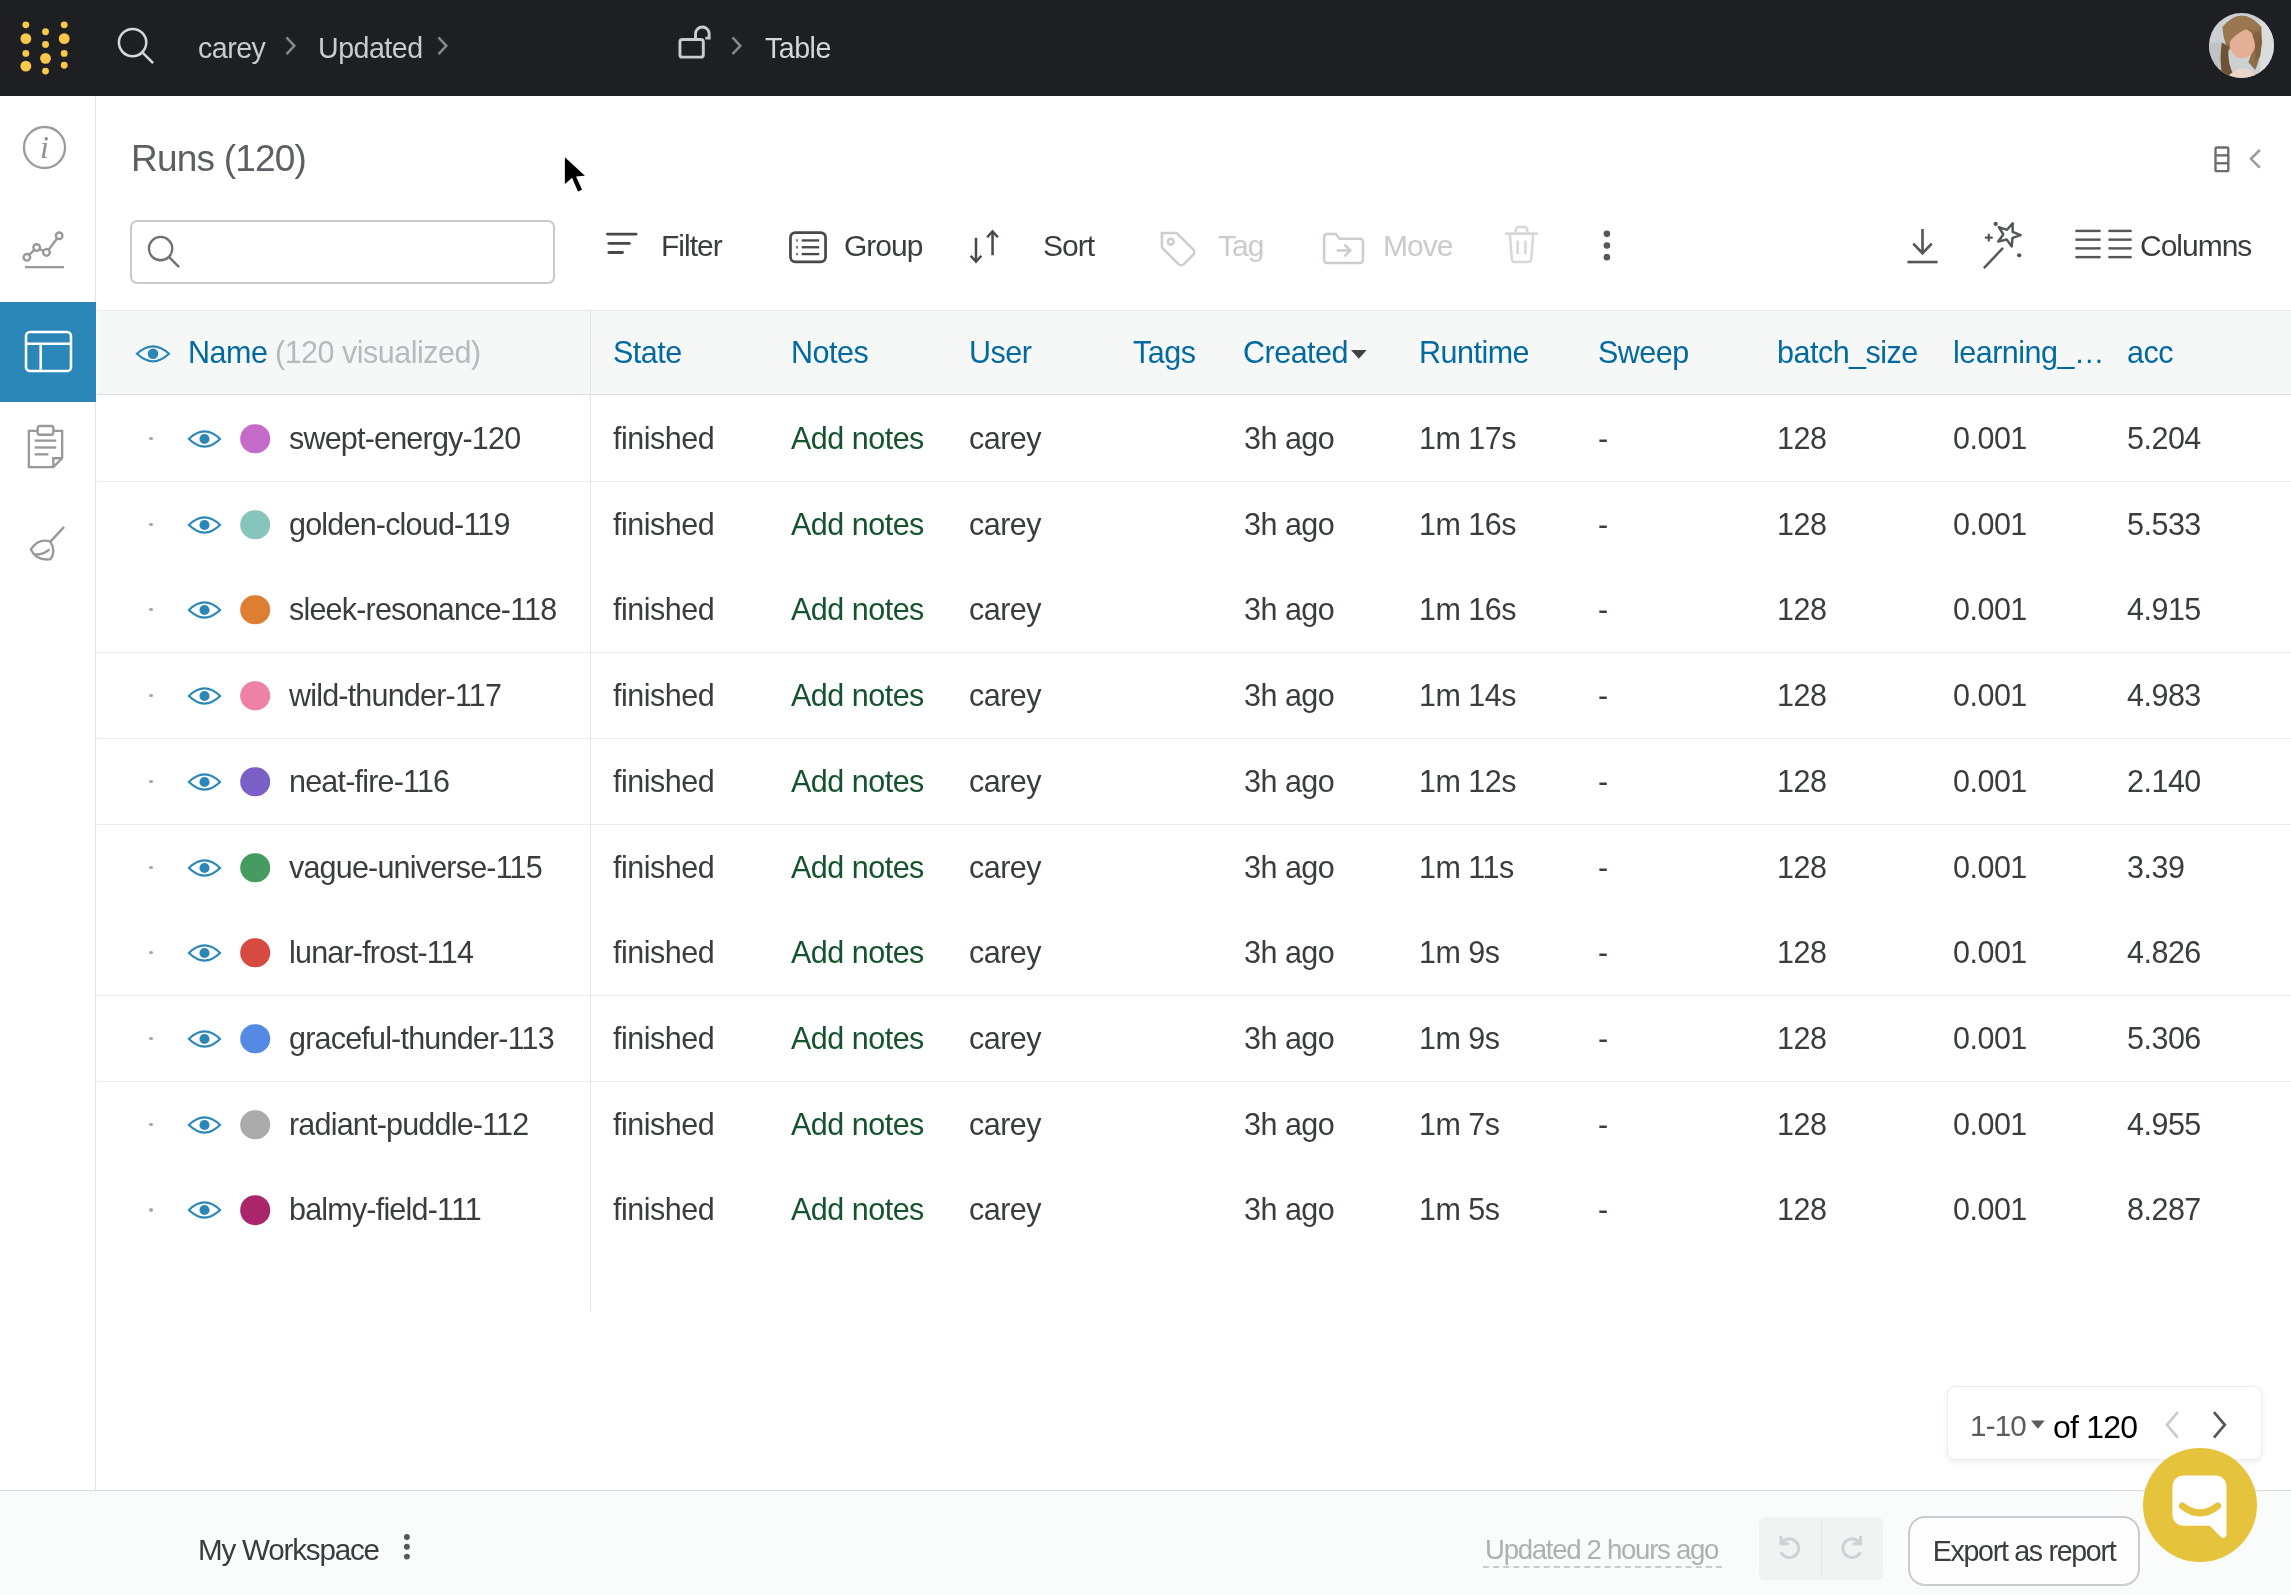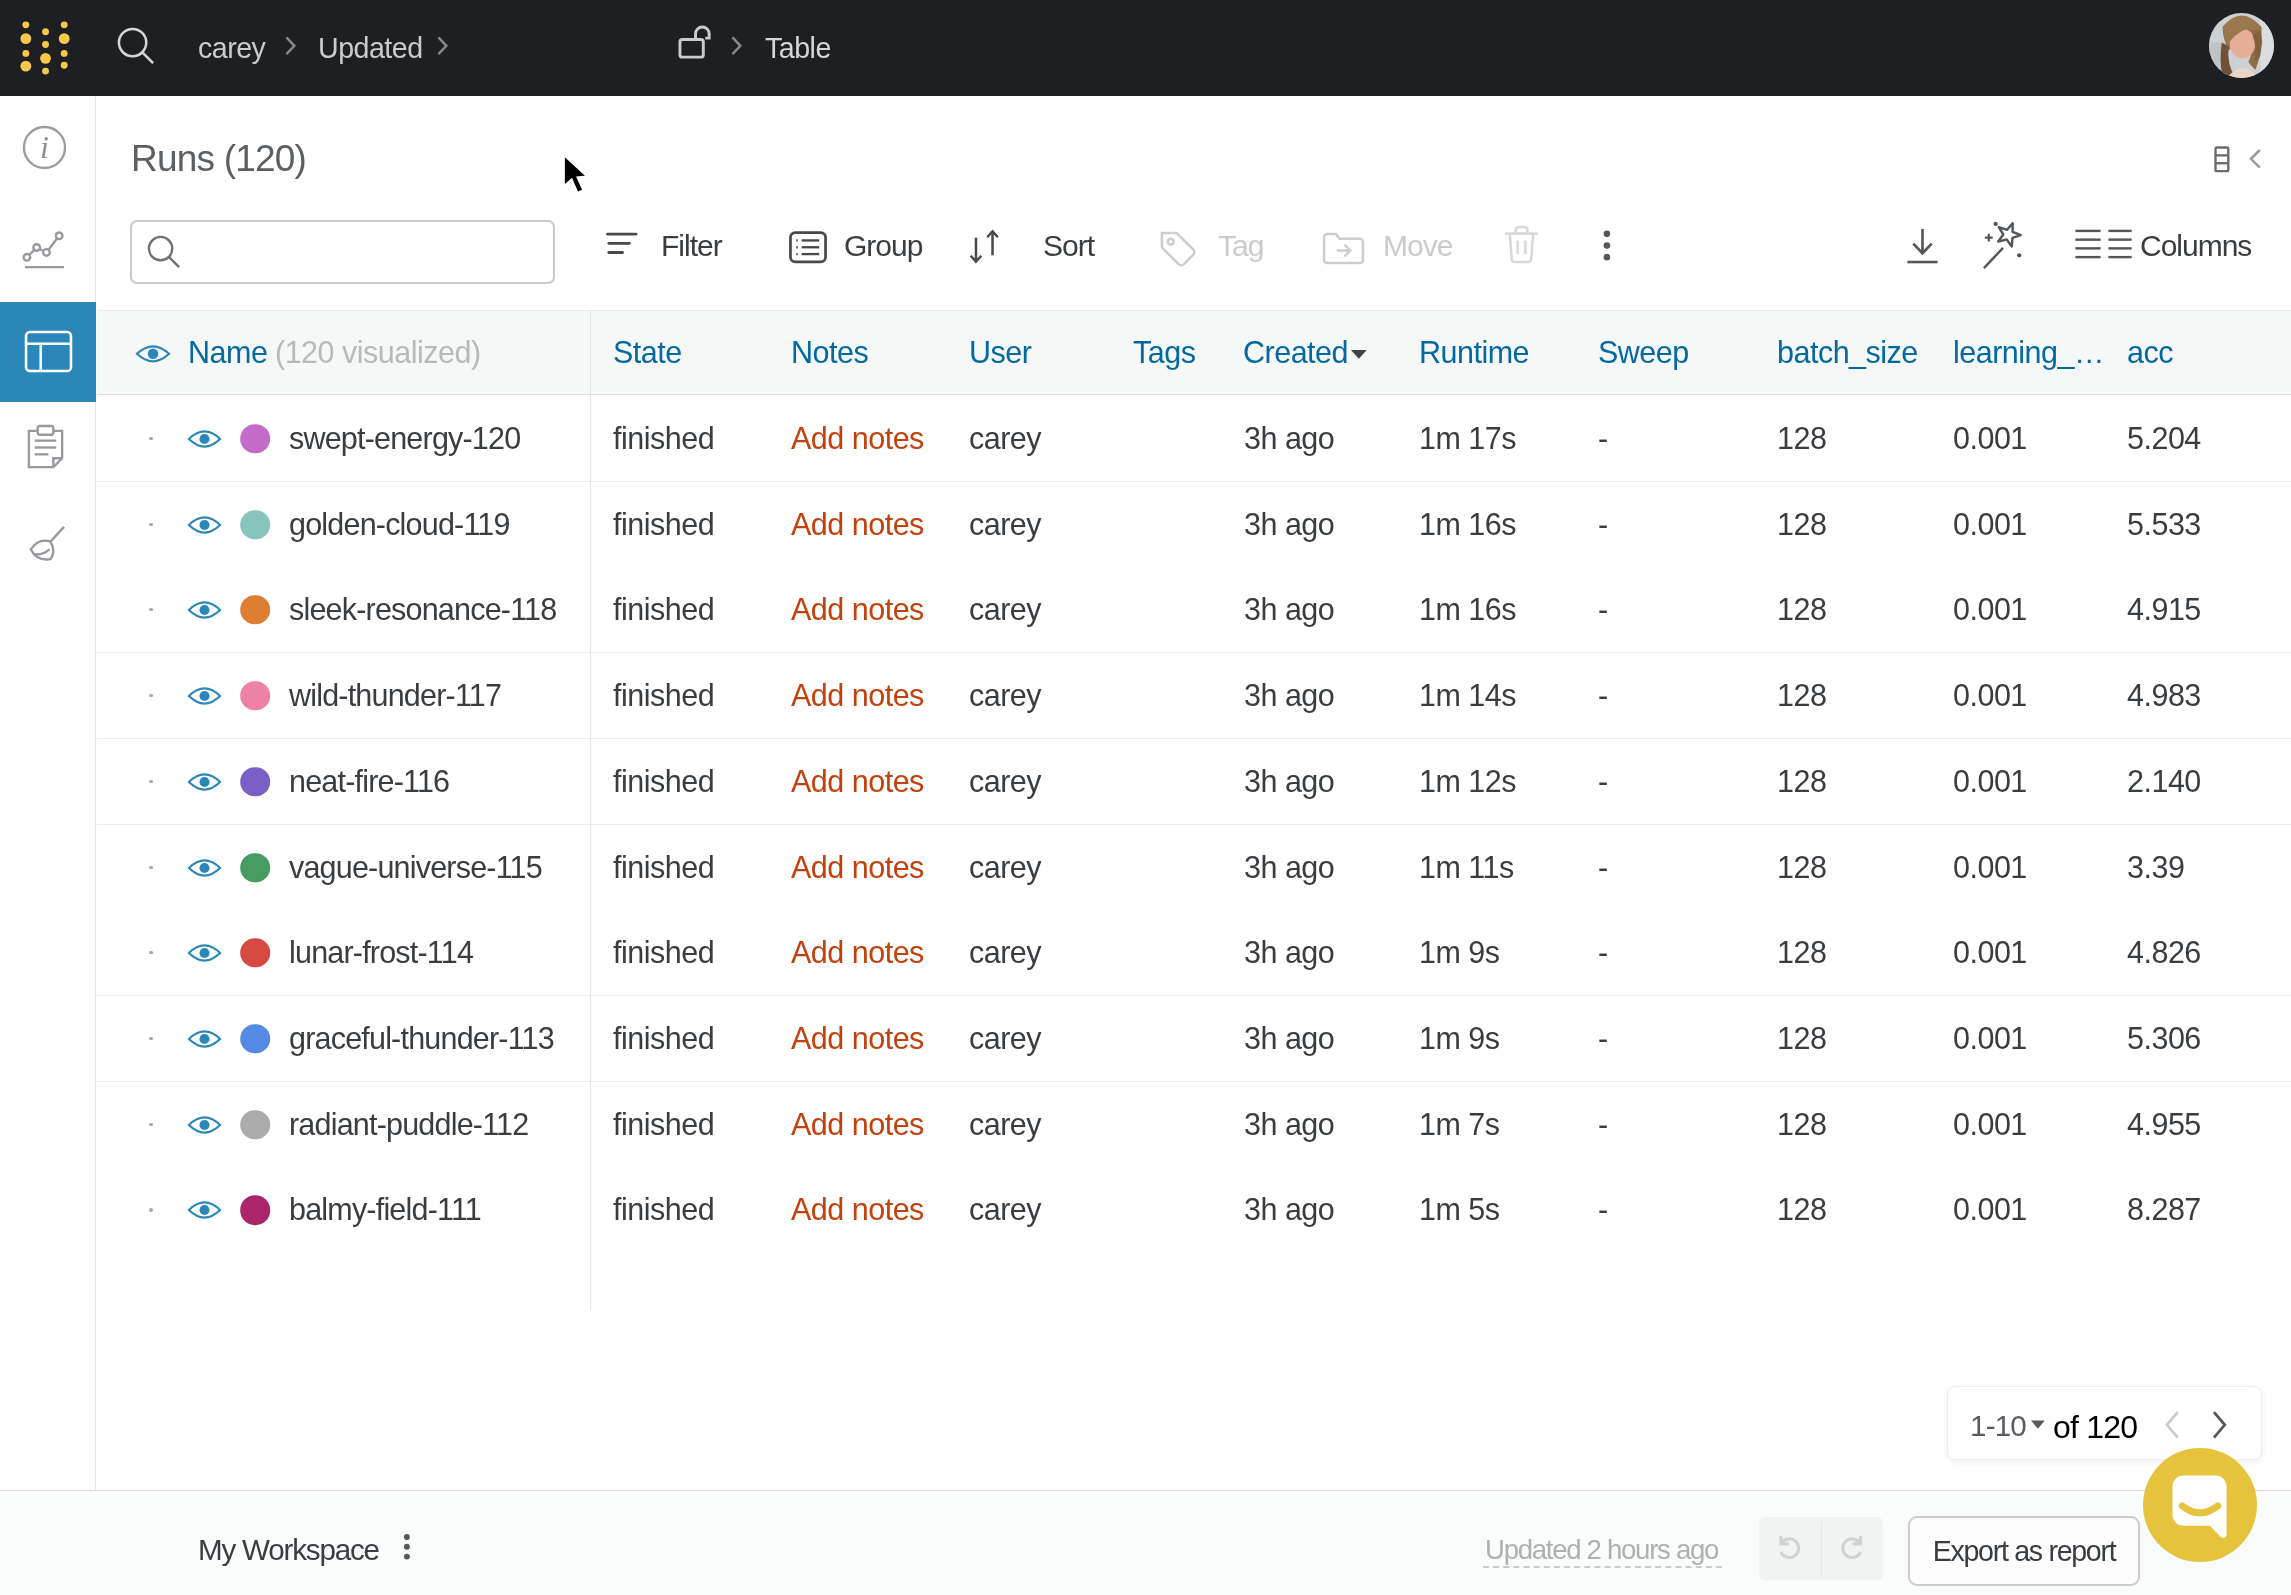--- a/index.html
+++ b/index.html
@@ -21,21 +21,21 @@
   .tlabel { position:absolute; font-size:30px; color:#3a3d40; letter-spacing:-1px; white-space:nowrap; }
   .tlabel.dis { color:#c9cbcd; }
 
   
   #thead { position:absolute; left:97px; top:310px; width:2195px; height:85px; background:#f6f7f7; border-top:1px solid #ececec; border-bottom:1px solid #dedede; }
   .hcell { position:absolute; font-size:30.5px; color:#0369a1; letter-spacing:-0.5px; white-space:nowrap; top:50%; transform:translateY(-52%); }
   .hgray { color:#b7b9bb; }
   .row { position:absolute; left:97px; width:2195px; height:86px; background:#fff; border-bottom:1px solid #ededee; }
   .row.last { border-bottom:none; }
   .rcell { position:absolute; top:50%; transform:translateY(-52%); font-size:30.5px; color:#3a3d40; letter-spacing:-0.5px; white-space:nowrap; }
-  .rgray { color:#c2410c; }
+  .rgray { color:#14532d; }
   .dot { position:absolute; top:50%; transform:translate(-50%,-50%); width:29.6px; height:29.6px; border-radius:50%; }
   .bullet { position:absolute; left:54px; top:50%; transform:translate(-50%,-50%); width:3.9px; height:3.9px; border-radius:50%; background:#a5a8aa; }
   #colsep { position:absolute; left:590px; top:310px; width:1px; height:1001px; background:#e3e3e4; z-index:5; }
 
   
   #pager { position:absolute; left:1947px; top:1386px; width:315px; height:74px; background:#fff; border:1px solid #ededee; border-radius:7.9px; box-shadow:0 2px 5.9px rgba(0,0,0,0.07); }
 
   
   #footer { position:absolute; left:0; top:1490px; width:2291px; height:105px; background:#fafbfb; border-top:1px solid #d9dadb; }
   .crumbsvg { width:11.8px; height:20.7px; fill:none; stroke:#85878a; stroke-width:2.6px; }
@@ -463,21 +463,21 @@
   <div class="abs" style="left:1759px;top:25.6px;width:124px;height:63px;background:#f1f2f2;border-radius:5.9px"></div>
   <div class="abs" style="left:1821px;top:29.6px;width:1px;height:55px;background:#e4e5e5"></div>
   <svg class="abs" style="left:1774px;top:41px" width="31.5" height="31.5" viewBox="0 0 32 32" fill="none" stroke="#cfd1d2" stroke-width="3">
     <path d="M7 4 V 12 H 15"></path>
     <path d="M7.5 11.5 A 9.5 9.5 0 1 1 7 20.5"></path>
   </svg>
   <svg class="abs" style="left:1836px;top:41px" width="31.5" height="31.5" viewBox="0 0 32 32" fill="none" stroke="#cfd1d2" stroke-width="3">
     <path d="M25 4 V 12 H 17"></path>
     <path d="M24.5 11.5 A 9.5 9.5 0 1 0 25 20.5"></path>
   </svg>
-  <div class="abs" style="left:1908px;top:24.6px;width:232px;height:70px;background:#fdfdfd;border:2px solid #cbcccd;border-radius:9px;font-size:28.6px;color:#3a3d40;letter-spacing:-1.3px;text-align:center;line-height:66px">Export as report</div>
+  <div class="abs" style="left:1908px;top:24.6px;width:232px;height:70px;background:#fdfdfd;border:2px solid #cbcccd;border-radius:17px;font-size:28.6px;color:#3a3d40;letter-spacing:-1.3px;text-align:center;line-height:66px">Export as report</div>
 </div>
 
 <svg class="abs" style="left:2143px;top:1448px" width="114" height="114" viewBox="0 0 116 116">
   <circle cx="58" cy="58" r="58" fill="#e6c33c"></circle>
   <path d="M30 39 a 11 11 0 0 1 11 -11 h 33 a 11 11 0 0 1 11 11 v 49 a 3.5 3.5 0 0 1 -6 2.4 L 68 79 H 41 a 11 11 0 0 1 -11 -11 Z" fill="#ffffff"></path>
   <path d="M40 59 Q 58 73 76 59" fill="none" stroke="#e6c33c" stroke-width="7" stroke-linecap="round"></path>
 </svg>
 
 <svg class="abs" style="left:560px;top:153px" width="35" height="43" viewBox="0 0 36 44">
   <path d="M4 2 L 4 34 L 12 27 L 18 41 L 24 38 L 18 25 L 28 24 Z" fill="#000" stroke="#fff" stroke-width="2"></path>

